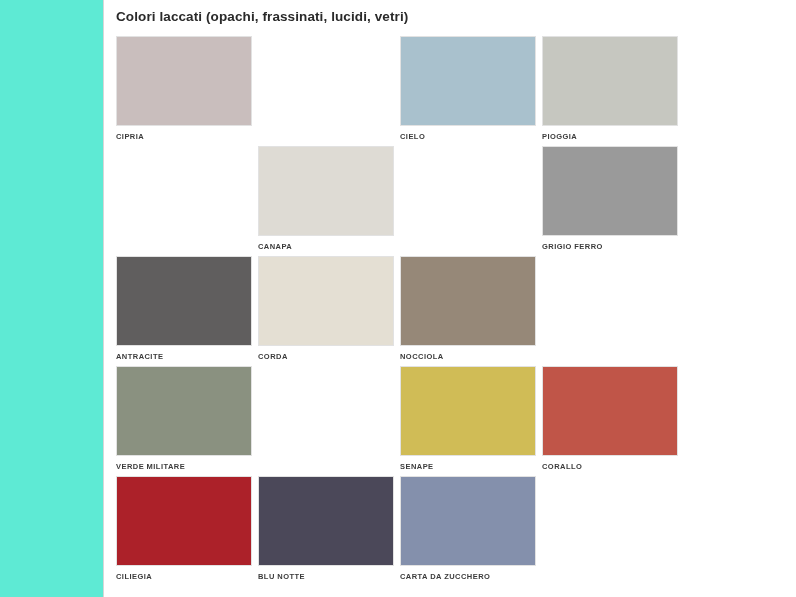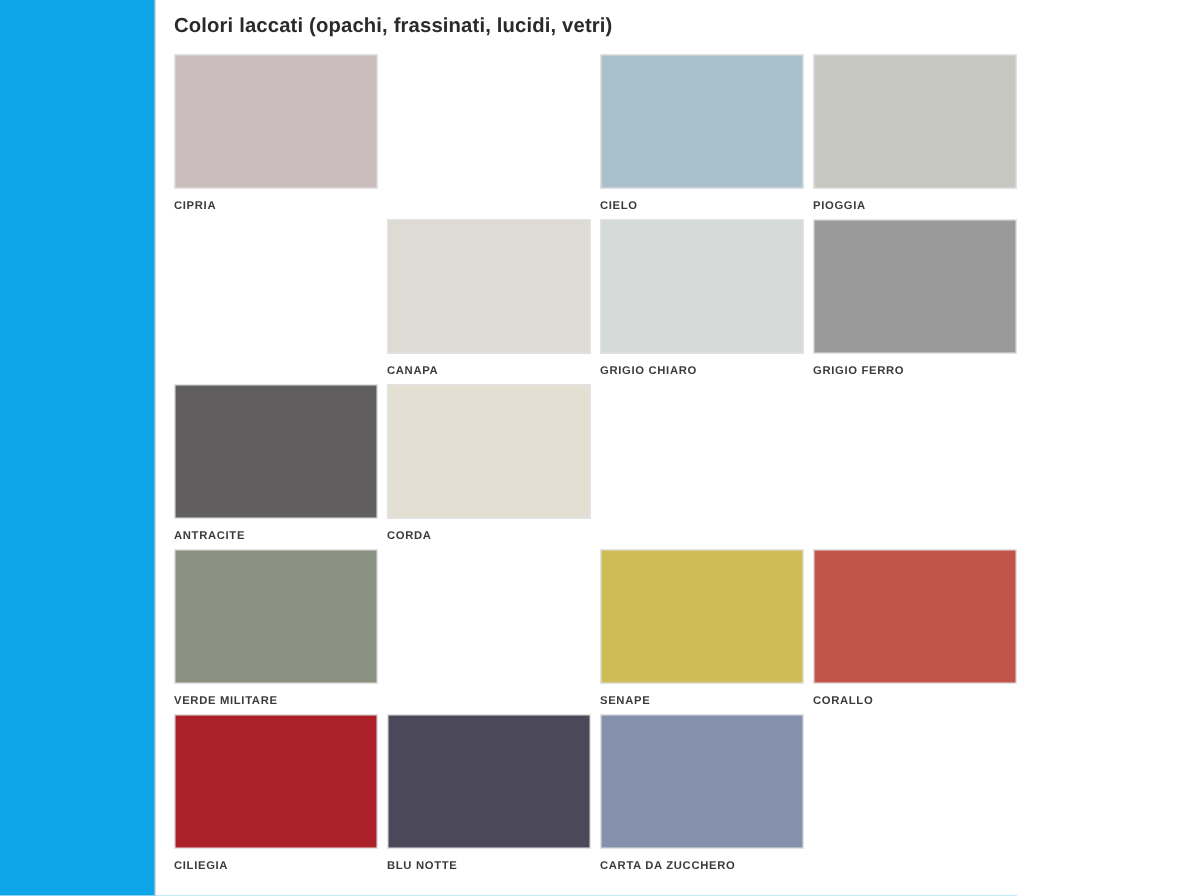--- a/index.html
+++ b/index.html
@@ -12,21 +12,21 @@
     height: 597px;
     overflow: hidden;
     font-family: "Liberation Sans", sans-serif;
     -webkit-font-smoothing: antialiased;
   }
 
   #page {
     position: relative;
     width: 796px;
     height: 597px;
-    background: #0ea5e9;
+    background: #5eead4;
     box-sizing: border-box;
   }
 
   
   #left-rule {
     position: absolute;
     left: 103px;
     top: 0;
     width: 1px;
     height: 597px;
@@ -120,37 +120,37 @@
           <div class="swatch-cell col3">
             <div class="swatch-chip" style="background: rgb(198, 199, 192);"></div>
             <div class="swatch-label">PIOGGIA</div>
           </div>
         </div>
         <div class="swatch-row">
           <div class="swatch-cell col1">
             <div class="swatch-chip" style="background: rgb(222, 219, 212);"></div>
             <div class="swatch-label">CANAPA</div>
           </div>
-          <div class="swatch-cell col2">
-            <div class="swatch-chip" style="background: rgb(213, 218, 217);"></div>
-            <div class="swatch-label">GRIGIO CHIARO</div>
-          </div>
           <div class="swatch-cell col3">
             <div class="swatch-chip" style="background: rgb(154, 154, 154);"></div>
             <div class="swatch-label">GRIGIO FERRO</div>
           </div>
         </div>
         <div class="swatch-row">
           <div class="swatch-cell col0">
             <div class="swatch-chip" style="background: rgb(96, 94, 94);"></div>
             <div class="swatch-label">ANTRACITE</div>
           </div>
           <div class="swatch-cell col1">
             <div class="swatch-chip" style="background: rgb(228, 223, 211);"></div>
             <div class="swatch-label">CORDA</div>
+          </div>
+          <div class="swatch-cell col2">
+            <div class="swatch-chip" style="background: rgb(150, 136, 120);"></div>
+            <div class="swatch-label">NOCCIOLA</div>
           </div>
         </div>
         <div class="swatch-row">
           <div class="swatch-cell col0">
             <div class="swatch-chip" style="background: rgb(138, 145, 128);"></div>
             <div class="swatch-label">VERDE MILITARE</div>
           </div>
           <div class="swatch-cell col2">
             <div class="swatch-chip" style="background: rgb(208, 188, 86);"></div>
             <div class="swatch-label">SENAPE</div>

